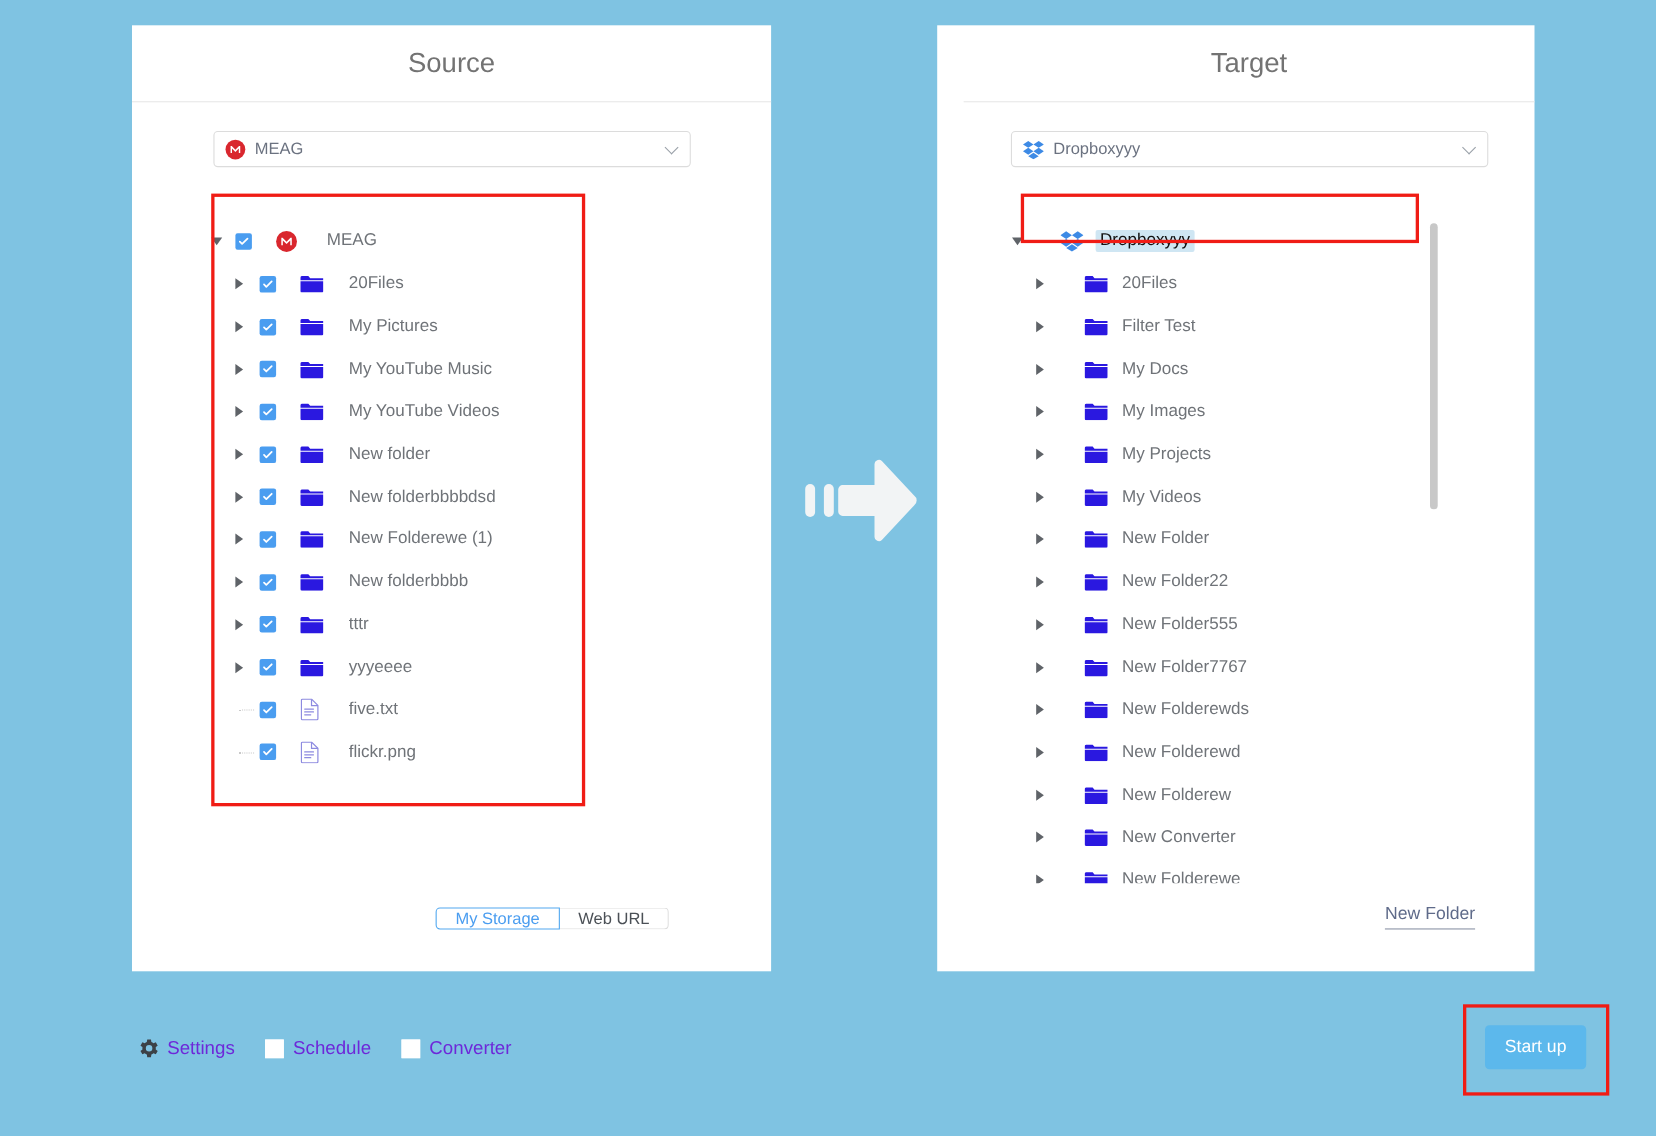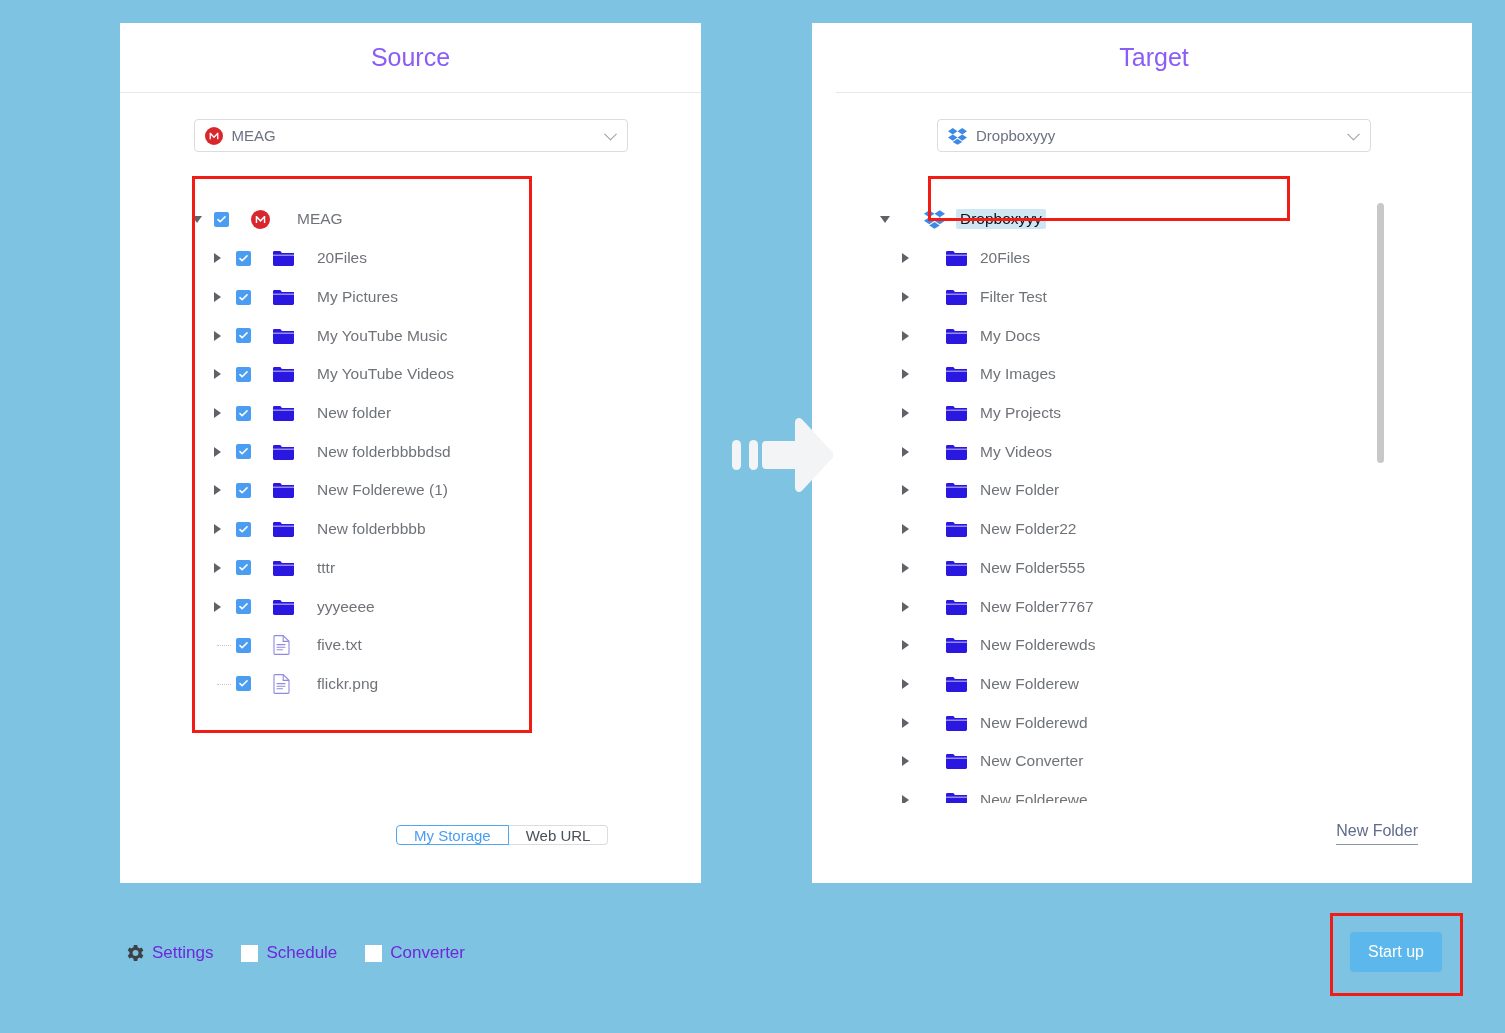--- a/index.html
+++ b/index.html
@@ -13,29 +13,29 @@
   }
 
   
   .panel {
     position:absolute;
     background:#ffffff;
     top:23px;
     height:860px;
   }
   #source-panel { left:120px; width:581px; }
-  #target-panel { left:812px; width:660px;padding-left:24px; }
+  #target-panel { left:852px; width:543px;padding-left:24px; }
 
   .panel-header {
     height:70px;
     display:flex; align-items:center; justify-content:center;
     border-bottom:1px solid #e8e8e8;
   }
   .panel-title {
-    font-size:25px; color:#8b5cf6; font-weight:400;
+    font-size:25px; color:#737373; font-weight:400;
   }
 
   
   .account-select {
     margin:26px auto 0 auto;
     width:434px; height:33px;
     border:1px solid #dcdcdc; border-radius:4px;
     background:#fff;
     display:flex; align-items:center;
     padding:0 10px;
@@ -679,33 +679,33 @@
         <div class="tree-row">
           <span class="arrow-slot" style="width:44px;margin-left:22px;">
             <span class="arrow-right"></span>
           </span>
           <span class="icon-slot narrow" style="width:34px;">
             <svg class="folder-icon" viewBox="0 0 21 16">
               <path d="M0 2.4A1.4 1.4 0 011.4 1h5.9l1.7 1.9H21v1.8H0z" fill="#2a18e0"></path>
               <path d="M0 5.6h21v8.9A1.4 1.4 0 0119.6 16H1.4A1.4 1.4 0 010 14.5z" fill="#2a18e0"></path>
             </svg>
           </span>
+          <span class="node-label">New Folderewd</span>
+        </div>
+        <div class="tree-row">
+          <span class="arrow-slot" style="width:44px;margin-left:22px;">
+            <span class="arrow-right"></span>
+          </span>
+          <span class="icon-slot narrow" style="width:34px;">
+            <svg class="folder-icon" viewBox="0 0 21 16">
+              <path d="M0 2.4A1.4 1.4 0 011.4 1h5.9l1.7 1.9H21v1.8H0z" fill="#2a18e0"></path>
+              <path d="M0 5.6h21v8.9A1.4 1.4 0 0119.6 16H1.4A1.4 1.4 0 010 14.5z" fill="#2a18e0"></path>
+            </svg>
+          </span>
           <span class="node-label">New Folderew</span>
-        </div>
-        <div class="tree-row">
-          <span class="arrow-slot" style="width:44px;margin-left:22px;">
-            <span class="arrow-right"></span>
-          </span>
-          <span class="icon-slot narrow" style="width:34px;">
-            <svg class="folder-icon" viewBox="0 0 21 16">
-              <path d="M0 2.4A1.4 1.4 0 011.4 1h5.9l1.7 1.9H21v1.8H0z" fill="#2a18e0"></path>
-              <path d="M0 5.6h21v8.9A1.4 1.4 0 0119.6 16H1.4A1.4 1.4 0 010 14.5z" fill="#2a18e0"></path>
-            </svg>
-          </span>
-          <span class="node-label">New Folderewd</span>
         </div>
         <div class="tree-row">
           <span class="arrow-slot" style="width:44px;margin-left:22px;">
             <span class="arrow-right"></span>
           </span>
           <span class="icon-slot narrow" style="width:34px;">
             <svg class="folder-icon" viewBox="0 0 21 16">
               <path d="M0 2.4A1.4 1.4 0 011.4 1h5.9l1.7 1.9H21v1.8H0z" fill="#2a18e0"></path>
               <path d="M0 5.6h21v8.9A1.4 1.4 0 0119.6 16H1.4A1.4 1.4 0 010 14.5z" fill="#2a18e0"></path>
             </svg>

